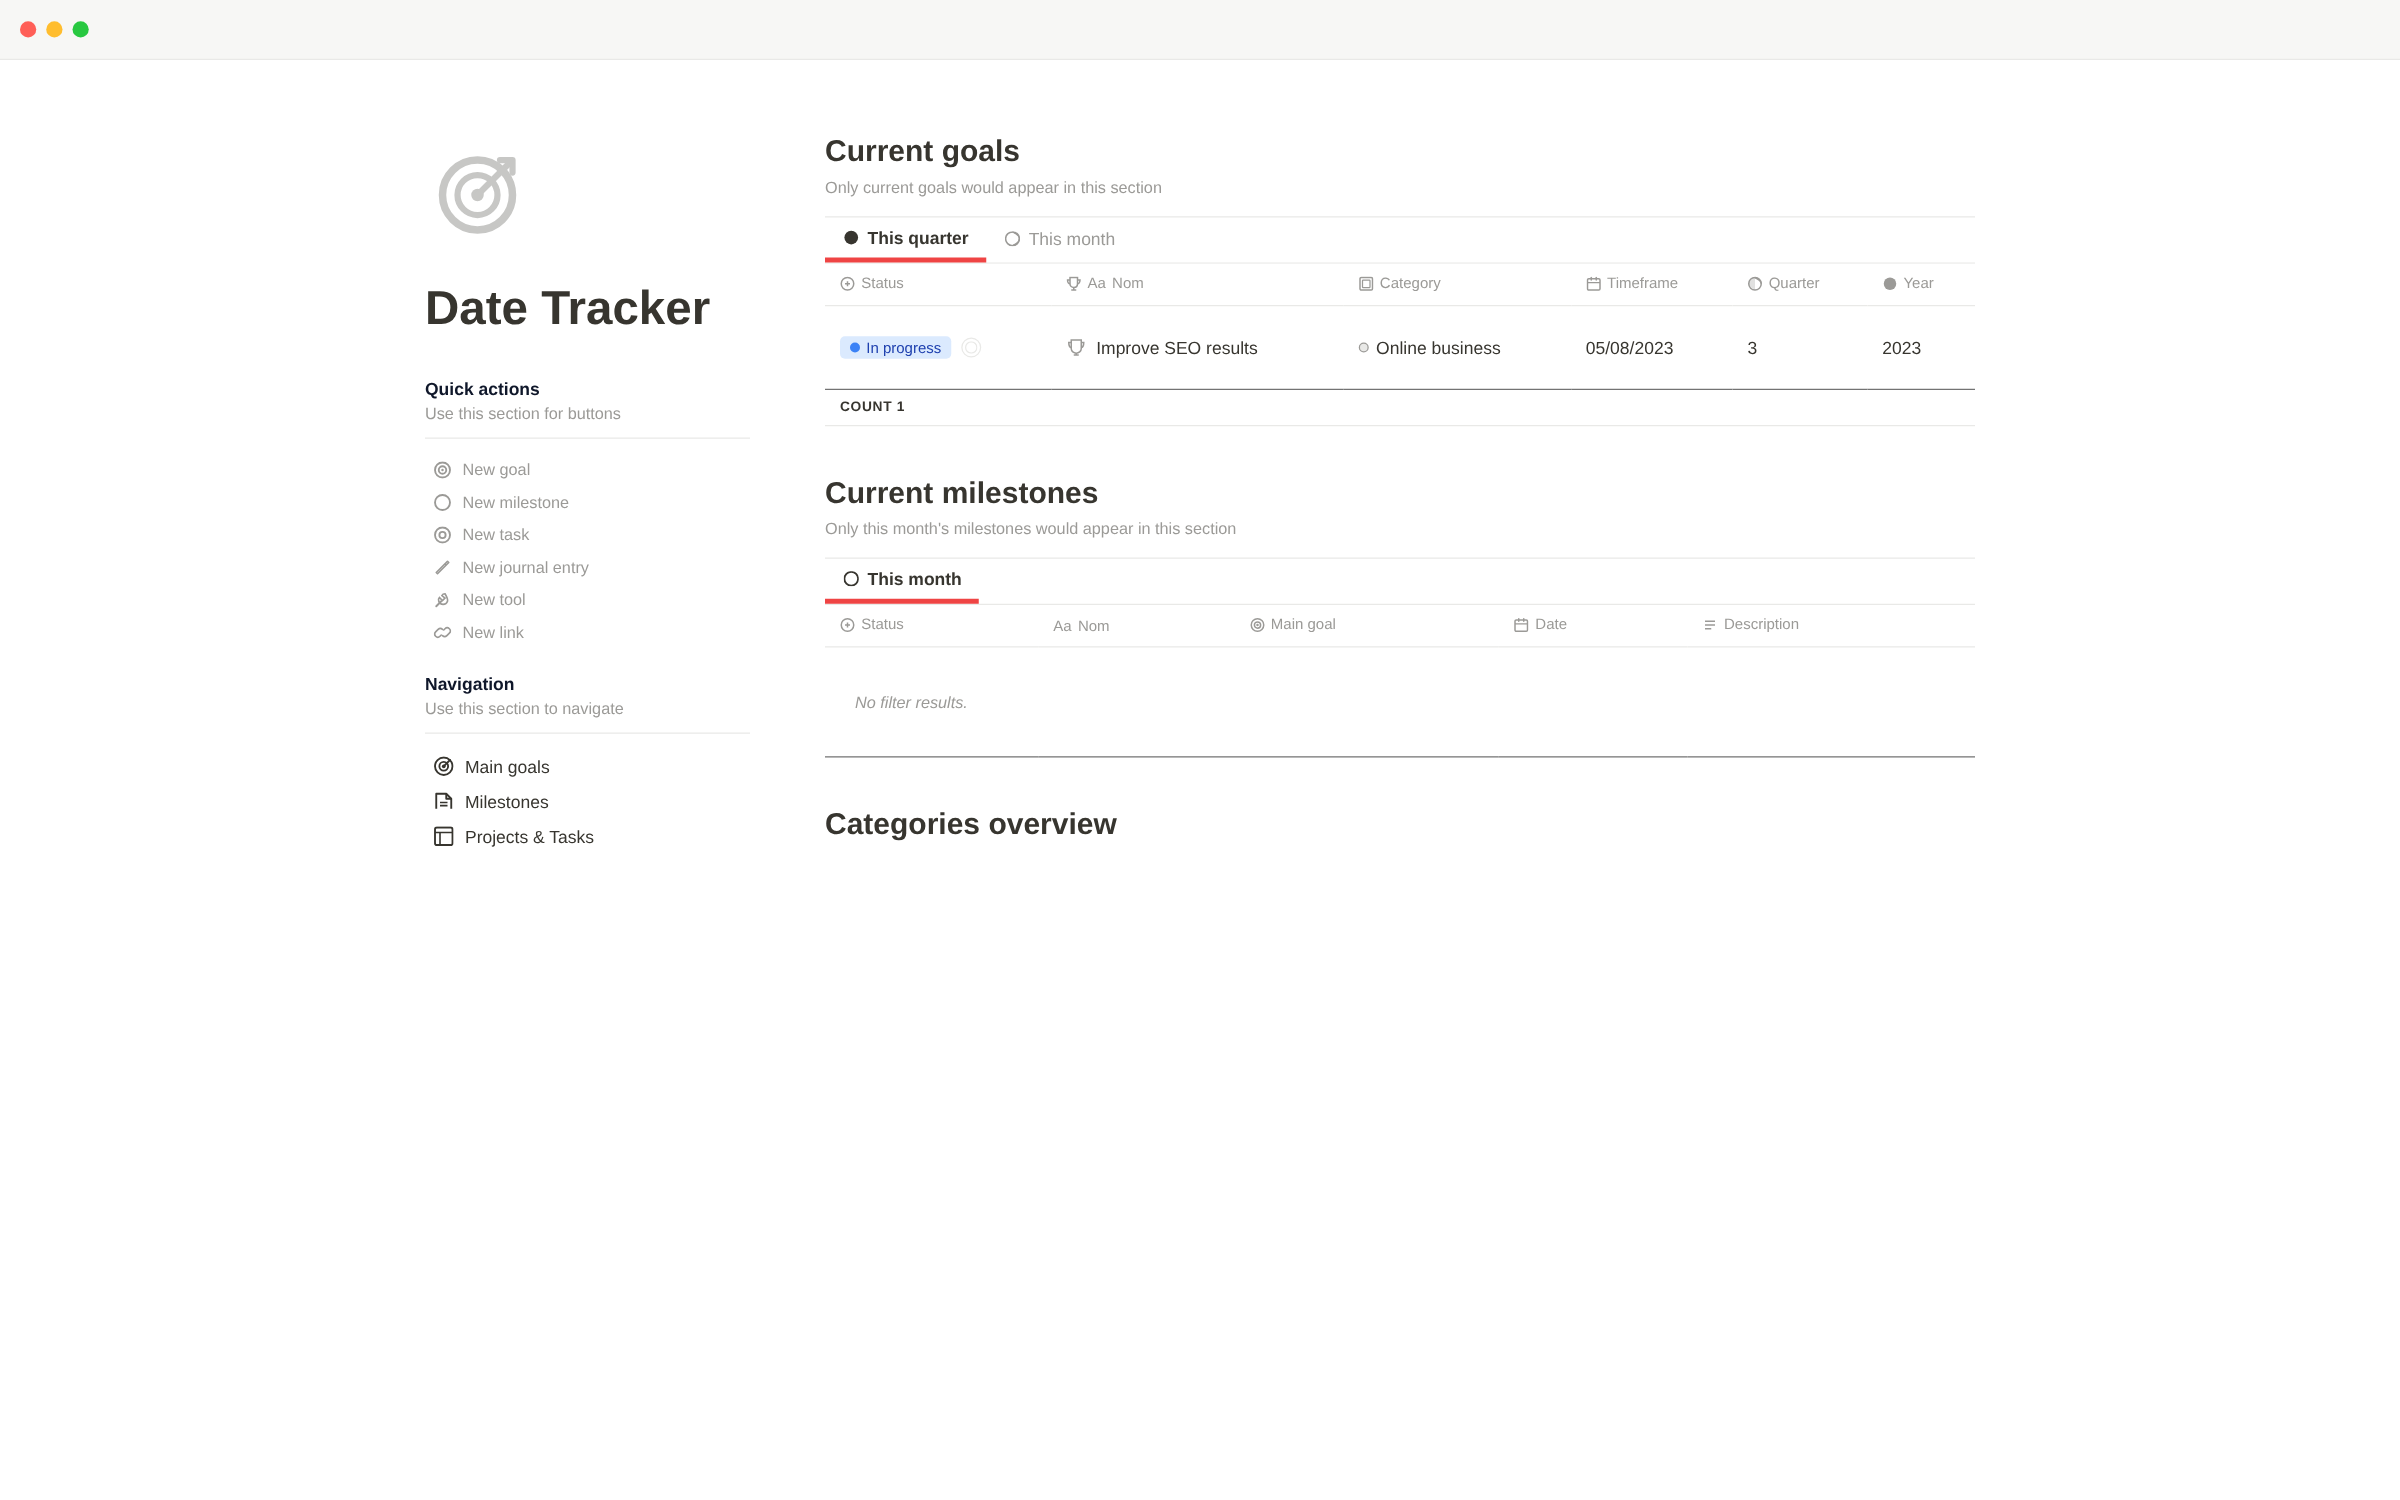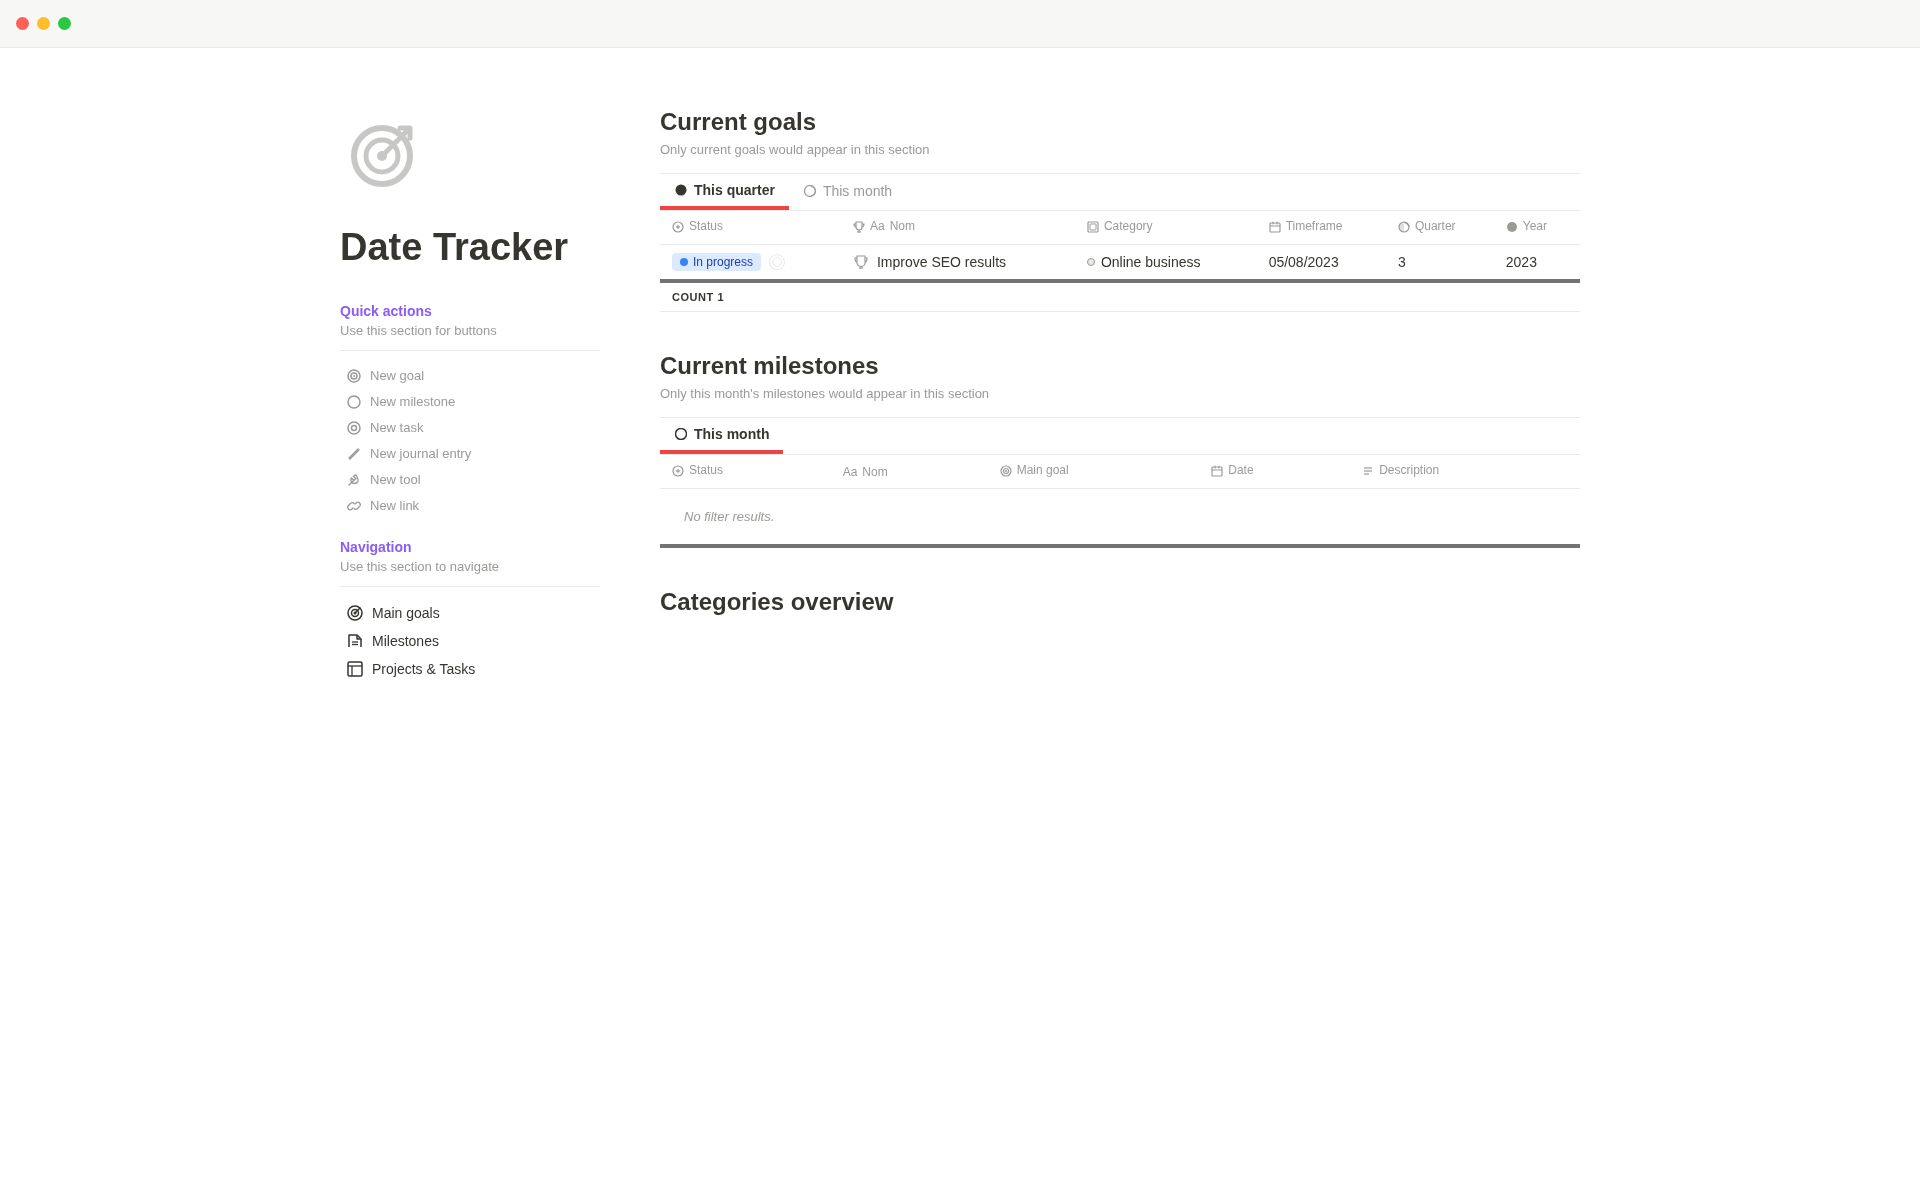--- a/index.html
+++ b/index.html
@@ -60,21 +60,21 @@
       font-size: 38px;
       font-weight: 700;
       color: #37352f;
       line-height: 1.2;
     }
 
     
     .section-heading {
       font-size: 14px;
       font-weight: 600;
-      color: #8b5cf6;
+      color: #0f172a;
       margin-bottom: 4px;
     }
 
     .section-subtext {
       font-size: 13px;
       color: #9b9a97;
       margin-bottom: 12px;
     }
 
     .divider {
@@ -213,22 +213,22 @@
       padding: 8px 12px;
       font-size: 12px;
       font-weight: 500;
       color: #9b9a97;
       border-bottom: 1px solid #e9e9e7;
       background: #ffffff;
       white-space: nowrap;
     }
 
     .db-table td {
-      padding: 8px 12px;
-      border-bottom: 4px solid #737373;
+      padding: 24px 12px;
+      border-bottom: 1px solid #737373;
       font-size: 14px;
       color: #37352f;
       vertical-align: middle;
     }
 
     .db-table th .col-icon {
       display: inline-flex;
       align-items: flex-end;
       gap: 5px;
     }

